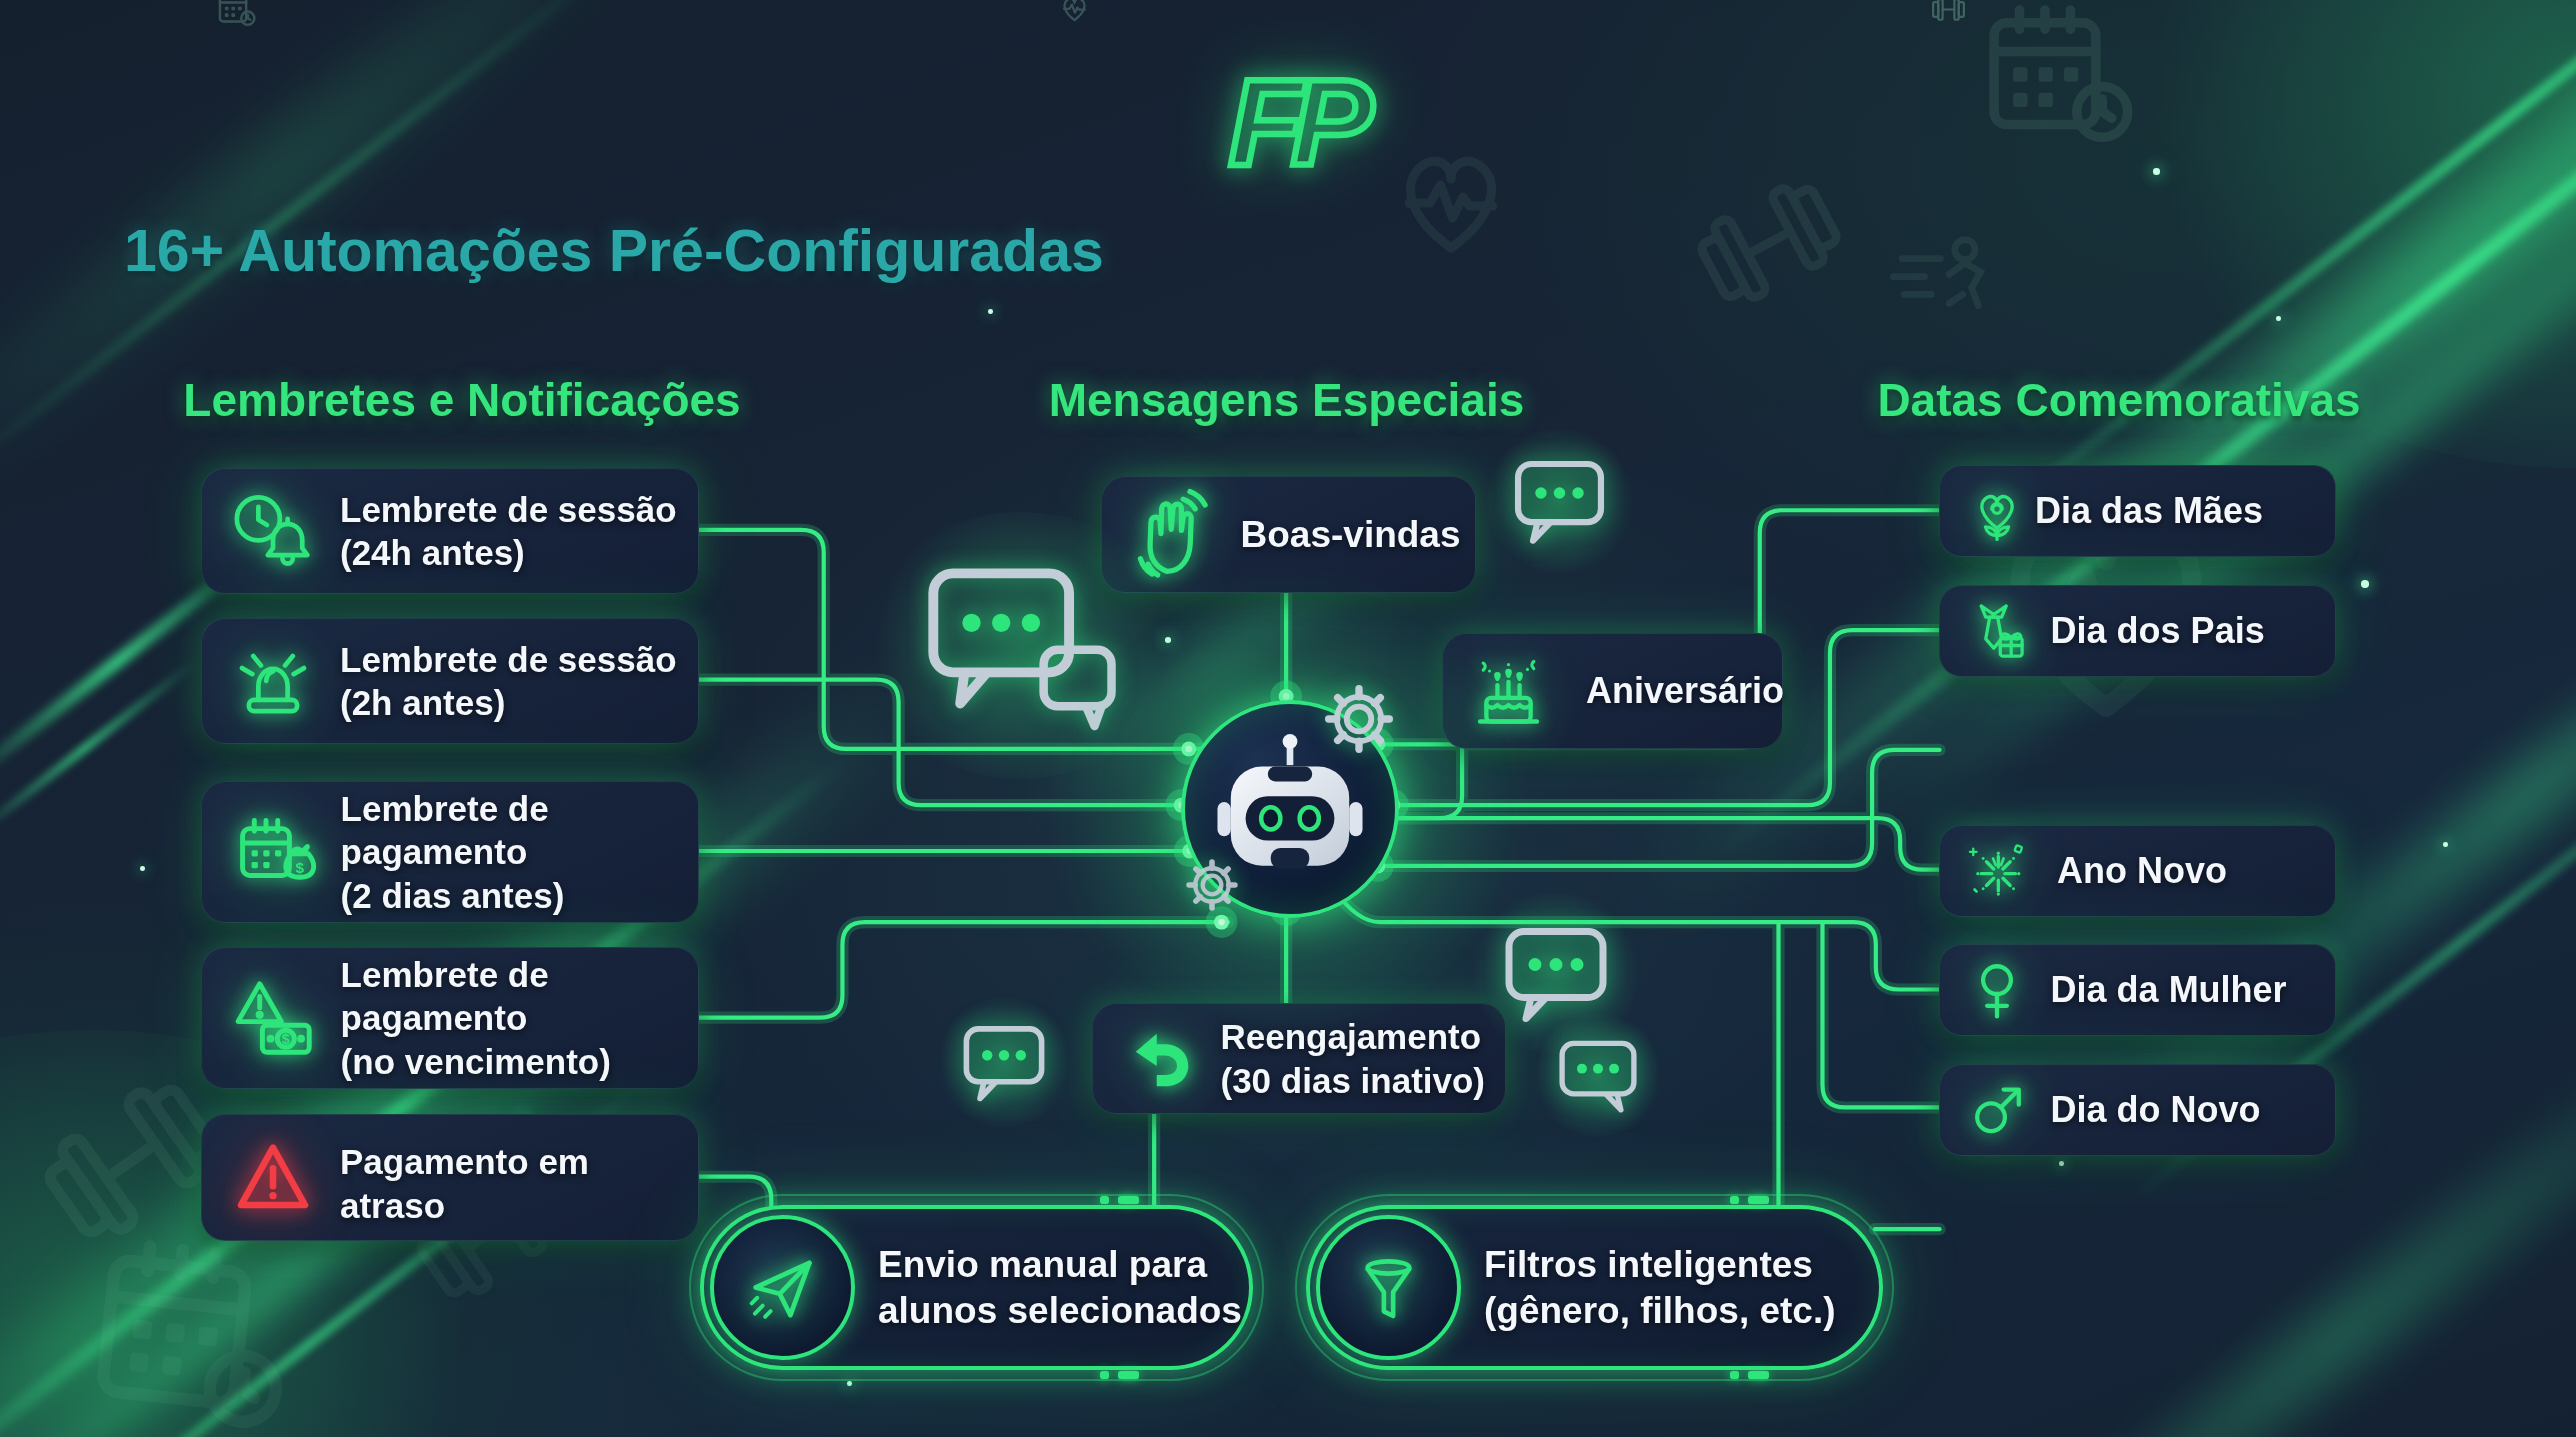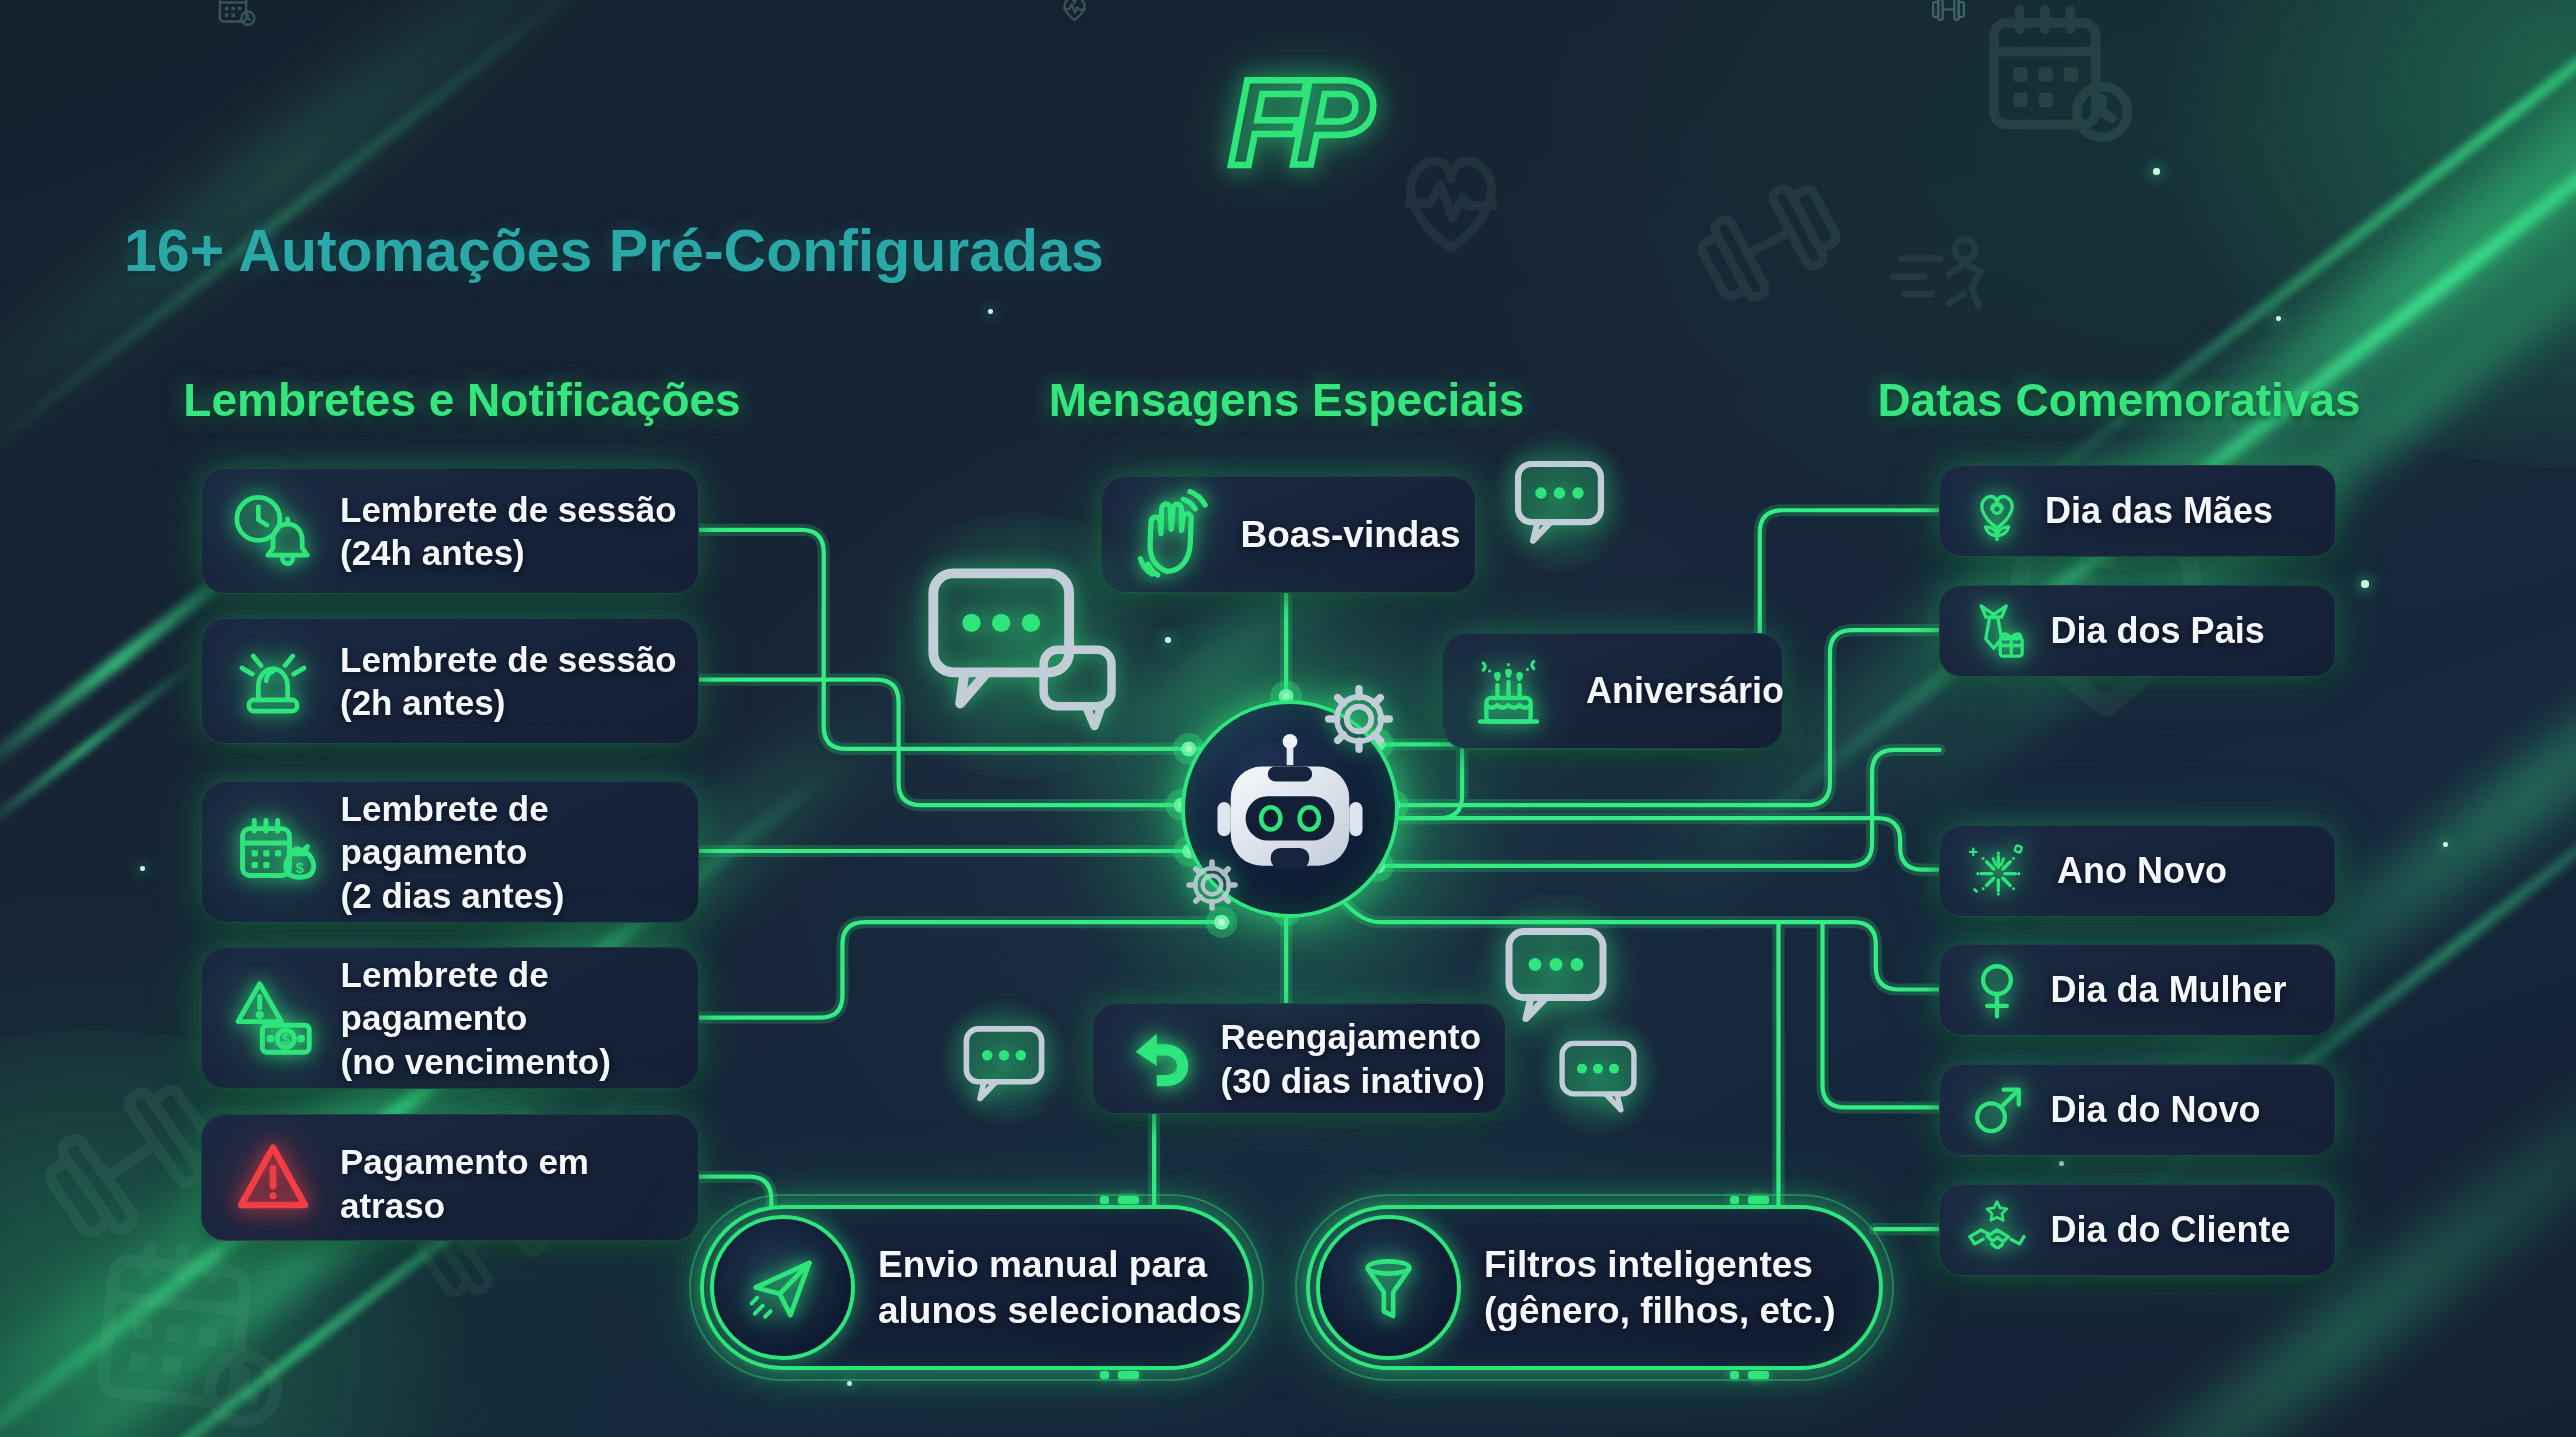--- a/index.html
+++ b/index.html
@@ -536,21 +536,21 @@
       <use href="#i-gear"></use>
     </svg>
   <svg class="gear ic-gray" style="left:1181px;top:854px;opacity:.9;" width="62" height="62" viewBox="0 0 100 100">
       <use href="#i-gear"></use>
     </svg>
 
   <div class="card rcard z3" style="left:1939px;top:465px;width:395px;height:90px;border-radius:22.5px;">
     <svg class="ic ic-green" style="margin-left:24px;" width="66" height="66" viewBox="0 0 100 100">
         <use href="#i-heartflower"></use>
       </svg>
-    <div class="lbl" style="margin-left:15px;text-align:right;">Dia das Mães</div>
+    <div class="lbl" style="margin-left:5px;text-align:right;">Dia das Mães</div>
   </div>
   <div class="card rcard z3" style="left:1939px;top:585px;width:395px;height:90px;border-radius:22.5px;">
     <svg class="ic ic-green" style="margin-left:24px;" width="66" height="66" viewBox="0 0 100 100">
         <use href="#i-tiegift"></use>
       </svg>
     <div class="lbl" style="margin-left:20.6px;">Dia dos Pais</div>
   </div>
   <div class="card rcard z3" style="left:1939px;top:825px;width:395px;height:90px;border-radius:22.5px;">
     <svg class="ic ic-green" style="margin-left:24px;" width="66" height="66" viewBox="0 0 100 100">
         <use href="#i-fireworks"></use>
@@ -561,26 +561,20 @@
     <svg class="ic ic-green" style="margin-left:24px;" width="66" height="66" viewBox="0 0 100 100">
         <use href="#i-female"></use>
       </svg>
     <div class="lbl" style="margin-left:20.6px;">Dia da Mulher</div>
   </div>
   <div class="card rcard z3" style="left:1939px;top:1064px;width:395px;height:90px;border-radius:22.5px;">
     <svg class="ic ic-green" style="margin-left:24px;" width="66" height="66" viewBox="0 0 100 100">
         <use href="#i-male"></use>
       </svg>
     <div class="lbl" style="margin-left:20.6px;">Dia do Novo</div>
-  </div>
-  <div class="card rcard z3" style="left:1939px;top:1184px;width:395px;height:90px;border-radius:22.5px;">
-    <svg class="ic ic-green" style="margin-left:24px;" width="66" height="66" viewBox="0 0 100 100">
-        <use href="#i-handshake"></use>
-      </svg>
-    <div class="lbl" style="margin-left:20.6px;">Dia do Cliente</div>
   </div>
 
   <div class="pill" style="left:700px;top:1205px;width:545px;">
     <div class="disc">
       <svg class="ic ic-green" width="79" height="79" viewBox="0 0 100 100">
           <use href="#i-plane"></use>
         </svg>
     </div>
     <div class="lbl">Envio manual para
 alunos selecionados</div>

